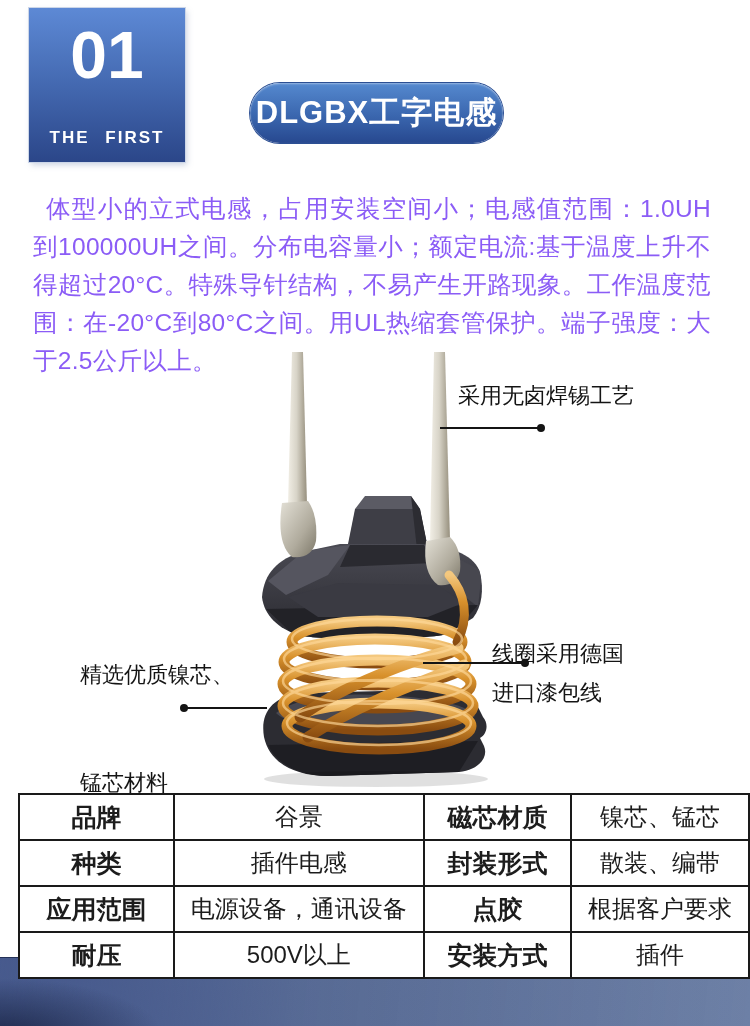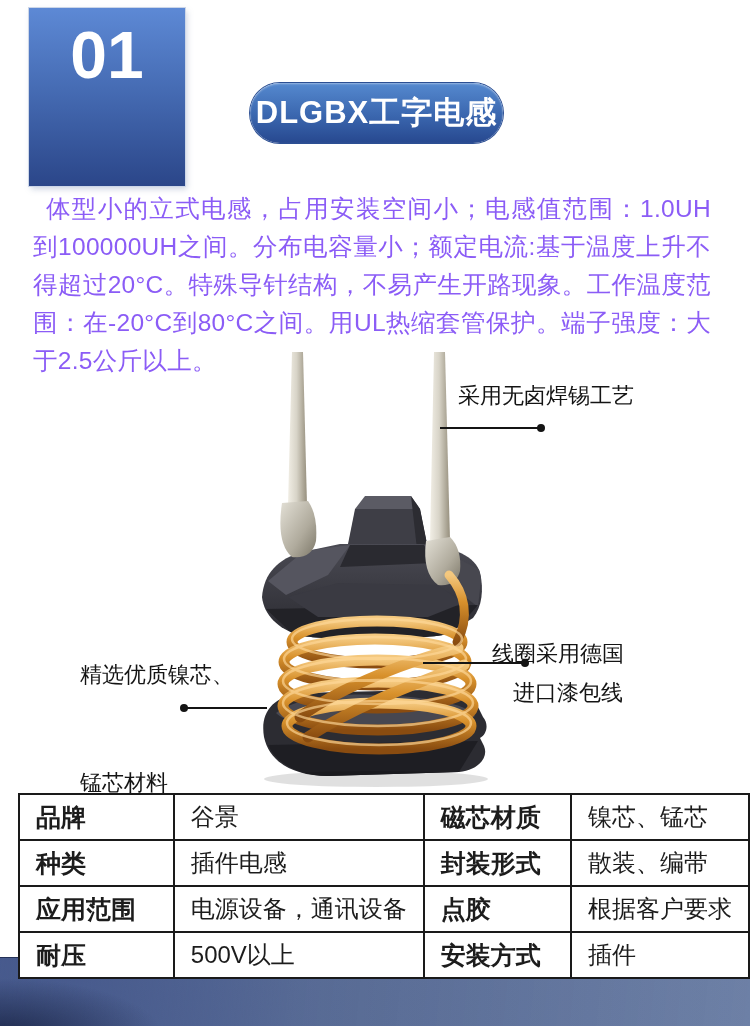--- a/index.html
+++ b/index.html
@@ -4,21 +4,21 @@
 <style>
   html,body{margin:0;padding:0;}
   body{
     width:750px;height:1026px;position:relative;overflow:hidden;
     background:#ffffff;
     font-family:"Liberation Sans","DejaVu Sans",sans-serif;
     color:#1c1c1c;
   }
   
   .num-badge{
-    position:absolute;left:29px;top:8px;width:156px;height:178px;
+    position:absolute;left:29px;top:8px;width:156px;height:154px;
     background:linear-gradient(to bottom,#5d89d5 0%,#466cb4 45%,#2b4689 100%);
     box-shadow:0 0 0 1px #ccd6e8,2px 3px 6px rgba(110,130,170,.35);
   }
   .num-badge .num{
     position:absolute;top:14px;left:0;width:100%;text-align:center;
     font-size:66px;line-height:66px;font-weight:bold;color:#ffffff;
   }
   .num-badge .sub{
     position:absolute;bottom:14px;left:0;width:100%;text-align:center;
     font-size:17px;color:#ffffff;letter-spacing:2px;word-spacing:9px;font-weight:bold;
@@ -43,39 +43,40 @@
   .product-svg{position:absolute;left:228px;top:345px;width:272px;height:448px;}
   .ann-text{position:absolute;font-size:22px;color:#141414;white-space:nowrap;}
   .ann-line{position:absolute;height:2px;background:#141414;}
   .ann-dot{position:absolute;width:8px;height:8px;border-radius:50%;background:#141414;}
   
   .spec{
     position:absolute;left:18px;top:793px;border-collapse:collapse;
     table-layout:fixed;background:#ffffff;z-index:3;
   }
   .spec td{
-    border:2px solid #1a1a1a;height:44px;text-align:left;vertical-align:middle;
+    border:2px solid #1a1a1a;height:44px;text-align:center;vertical-align:middle;
     font-size:24px;padding:0 16px;background:#ffffff;overflow:hidden;white-space:nowrap;
   }
   .spec td.lbl{font-weight:bold;font-size:25px;}
   
   .band{
     position:absolute;left:0;top:957px;width:750px;height:69px;z-index:1;
     background:
       radial-gradient(260px 90px at 0% 110%, rgba(10,18,45,.65), rgba(10,18,45,0) 62%),
       linear-gradient(96deg,#475a8d 0%,#56699422 40%,rgba(0,0,0,0) 100%),
       linear-gradient(to right,#475a8d 0%,#5a6d96 48%,#6d80a6 100%);
     border-top:1px solid rgba(35,48,85,.35);
   }
 </style>
 </head>
 <body>
 
 <div class="num-badge">
   <div class="num">01</div>
+  <div class="sub">THE FIRST</div>
 </div>
 
 <div class="title-pill">
   <span>DLGBX工字电感</span>
 </div>
 
 <p class="intro">体型小的立式电感，占用安装空间小；电感值范围：1.0UH到100000UH之间。分布电容量小；额定电流:基于温度上升不得超过20°C。特殊导针结构，不易产生开路现象。工作温度范围：在-20°C到80°C之间。用UL热缩套管保护。端子强度：大于2.5公斤以上。</p>
 
 <svg class="product-svg" viewBox="0 0 272 448" aria-hidden="true">
   <defs>
@@ -146,21 +147,21 @@
     <ellipse cx="150" cy="358" rx="95" ry="23"></ellipse>
     <ellipse cx="151" cy="378" rx="92" ry="22"></ellipse>
   </g>
 </svg>
 
 <div class="ann-text" style="left:458px;top:381px;">采用无卤焊锡工艺</div>
 <div class="ann-line" style="left:440px;top:427px;width:103px;"></div>
 <div class="ann-dot" style="left:537px;top:424px;"></div>
 
 <div class="ann-text" style="left:492px;top:623px;margin-top:16px;">线圈采用德国</div>
-<div class="ann-text" style="left:492px;top:678px;margin-left:21px;">进口漆包线</div>
+<div class="ann-text" style="left:492px;top:678px;">进口漆包线</div>
 <div class="ann-line" style="left:423px;top:662px;width:104px;"></div>
 <div class="ann-dot" style="left:521px;top:659px;"></div>
 
 <div class="ann-text" style="left:80px;top:660px;">精选优质镍芯、</div>
 <div class="ann-text" style="left:80px;top:768px;">锰芯材料</div>
 <div class="ann-line" style="left:183px;top:707px;width:84px;"></div>
 <div class="ann-dot" style="left:180px;top:704px;"></div>
 
 <div class="band"></div>
 

